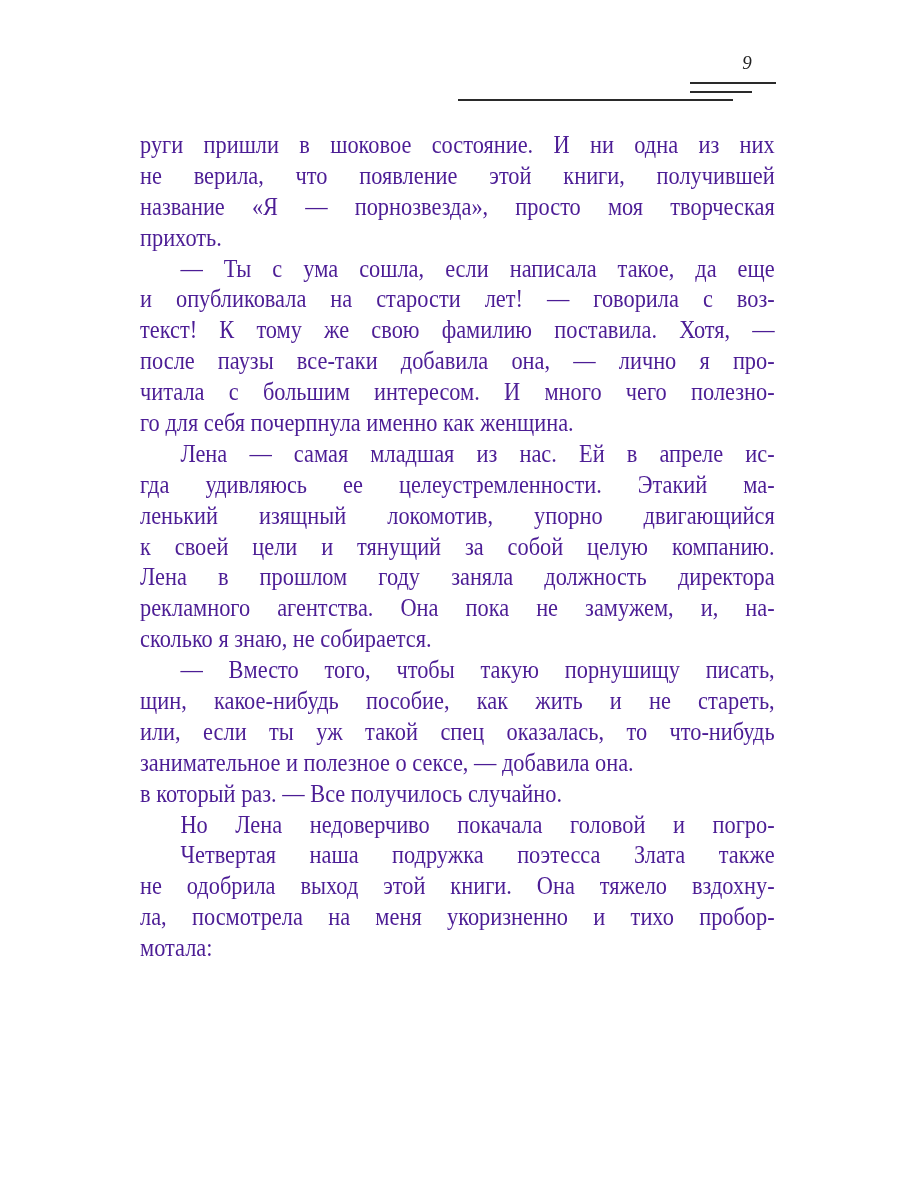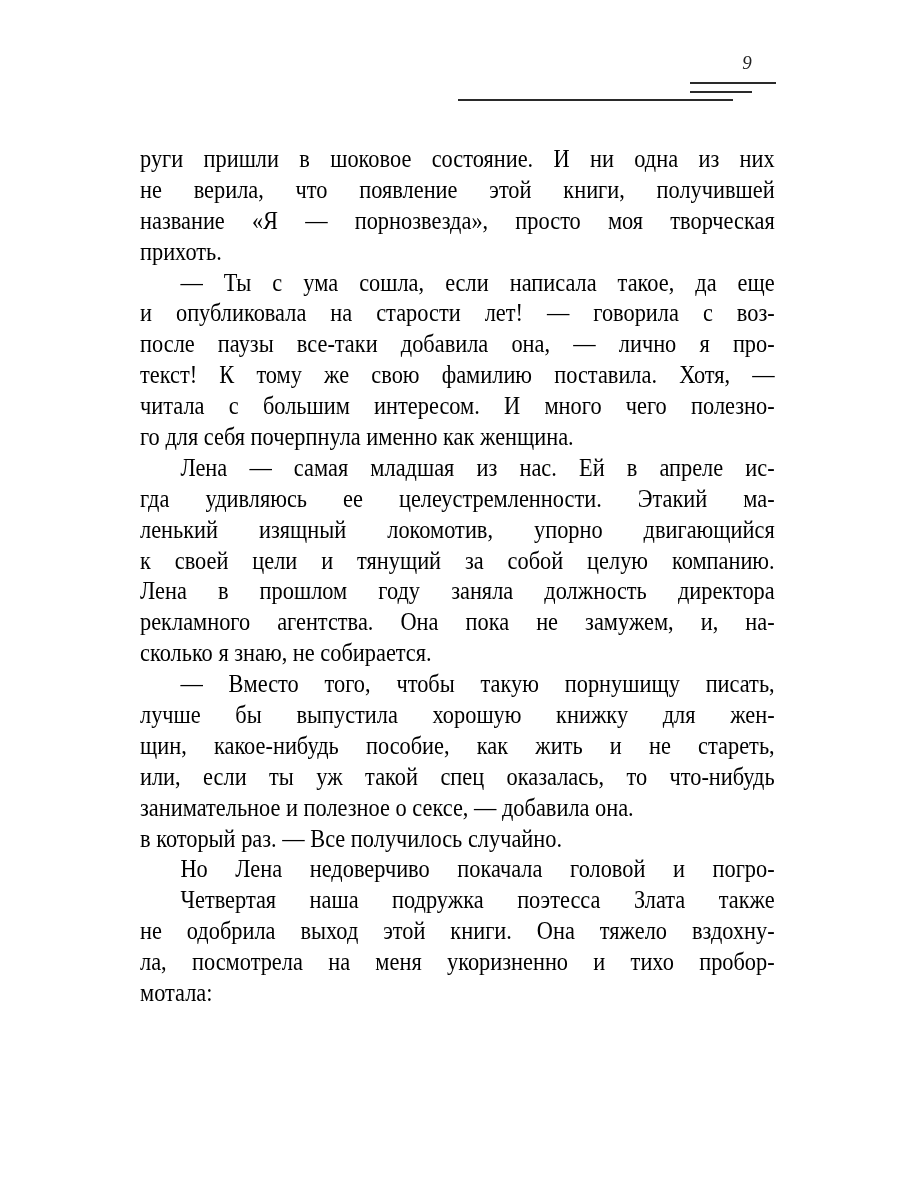--- a/index.html
+++ b/index.html
@@ -8,21 +8,21 @@
   .folio {
     position: absolute; left: 735px; top: 52px; width: 24px; text-align: center;
     font-family: "Liberation Serif", serif; font-style: italic; font-size: 19px; color: #222;
   }
   .rule { position: absolute; height: 2px; background: #2a2a2a; }
   .rule.r1 { left: 690px; top: 82px; width: 86px; }
   .rule.r2 { left: 690px; top: 91px; width: 62px; }
   .rule.r3 { left: 458px; top: 99px; width: 275px; }
   .body-text {
     position: absolute; left: 140px; top: 130px; width: 635px;
-    font-family: "Liberation Serif", serif; color: #000000; margin-top: 14px;
+    font-family: "Liberation Serif", serif; color: #4c1d95;
   }
   .line {
     height: 30.9px; line-height: 30.9px; white-space: nowrap; overflow: visible;
     position: relative;
   }
   .line .inner {
     display: inline-block; font-size: 26px; transform-origin: left center;
     transform: scaleX(0.86); width: 738px; text-align: justify; text-align-last: justify;
   }
   .line.indent .inner { padding-left: 47px; width: 691px; }
@@ -40,37 +40,36 @@
   <div class="body-text" id="body-text">
       <div>
         <div class="line"><span class="inner">руги пришли в шоковое состояние. И ни одна из них</span></div>
         <div class="line"><span class="inner">не верила, что появление этой книги, получившей</span></div>
         <div class="line"><span class="inner">название «Я — порнозвезда», просто моя творческая</span></div>
         <div class="line last"><span class="inner">прихоть.</span></div>
       </div>
       <div>
         <div class="line indent"><span class="inner">— Ты с ума сошла, если написала такое, да еще</span></div>
         <div class="line"><span class="inner">и опубликовала на старости лет! — говорила с воз-</span></div>
+        <div class="line"><span class="inner">текст! К тому же свою фамилию поставила. Хотя, —</span></div>
         <div class="line"><span class="inner">после паузы все-таки добавила она, — лично я про-</span></div>
-        <div class="line"><span class="inner">текст! К тому же свою фамилию поставила. Хотя, —</span></div>
         <div class="line"><span class="inner">читала с большим интересом. И много чего полезно-</span></div>
         <div class="line last"><span class="inner">го для себя почерпнула именно как женщина.</span></div>
       </div>
       <div>
         <div class="line indent"><span class="inner">Лена — самая младшая из нас. Ей в апреле ис-</span></div>
         <div class="line"><span class="inner">гда удивляюсь ее целеустремленности. Этакий ма-</span></div>
         <div class="line"><span class="inner">ленький изящный локомотив, упорно двигающийся</span></div>
         <div class="line"><span class="inner">к своей цели и тянущий за собой целую компанию.</span></div>
         <div class="line"><span class="inner">Лена в прошлом году заняла должность директора</span></div>
         <div class="line"><span class="inner">рекламного агентства. Она пока не замужем, и, на-</span></div>
         <div class="line last"><span class="inner">сколько я знаю, не собирается.</span></div>
       </div>
       <div>
         <div class="line indent"><span class="inner">— Вместо того, чтобы такую порнушищу писать,</span></div>
-        <div class="line"><span class="inner">лучше бы выпустила хорошую книжку для жен-</span></div>
         <div class="line"><span class="inner">щин, какое-нибудь пособие, как жить и не стареть,</span></div>
         <div class="line"><span class="inner">или, если ты уж такой спец оказалась, то что-нибудь</span></div>
         <div class="line last"><span class="inner">занимательное и полезное о сексе, — добавила она.</span></div>
       </div>
       <div>
         <div class="line last"><span class="inner">в который раз. — Все получилось случайно.</span></div>
       </div>
       <div>
         <div class="line indent"><span class="inner">Но Лена недоверчиво покачала головой и погро-</span></div>
       </div>

